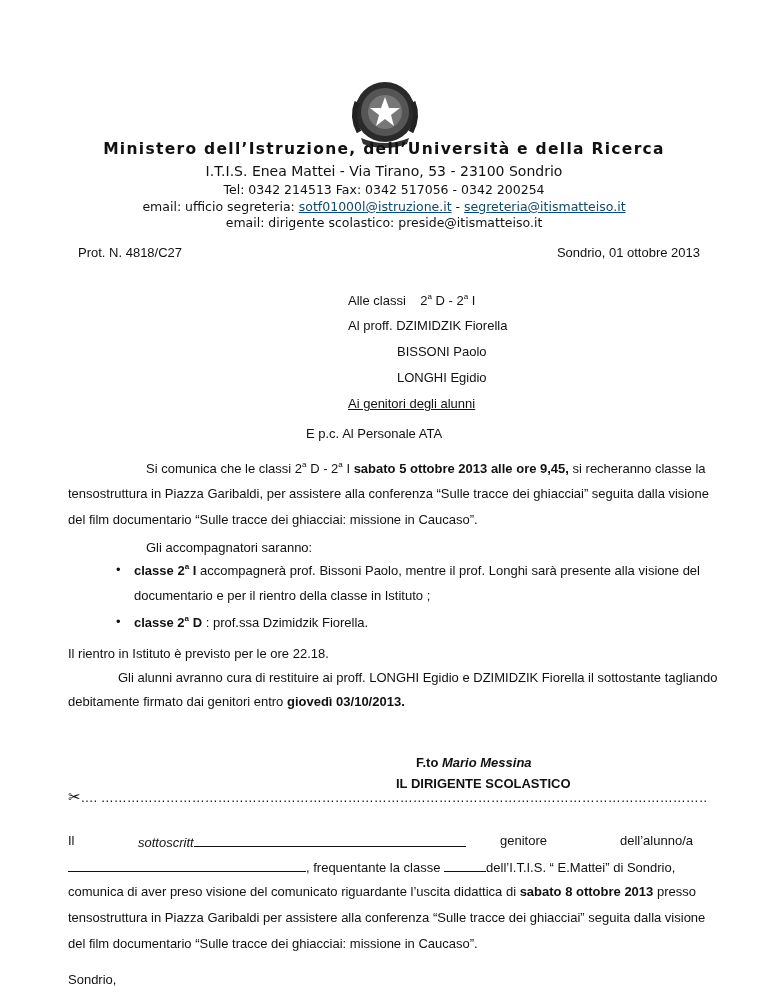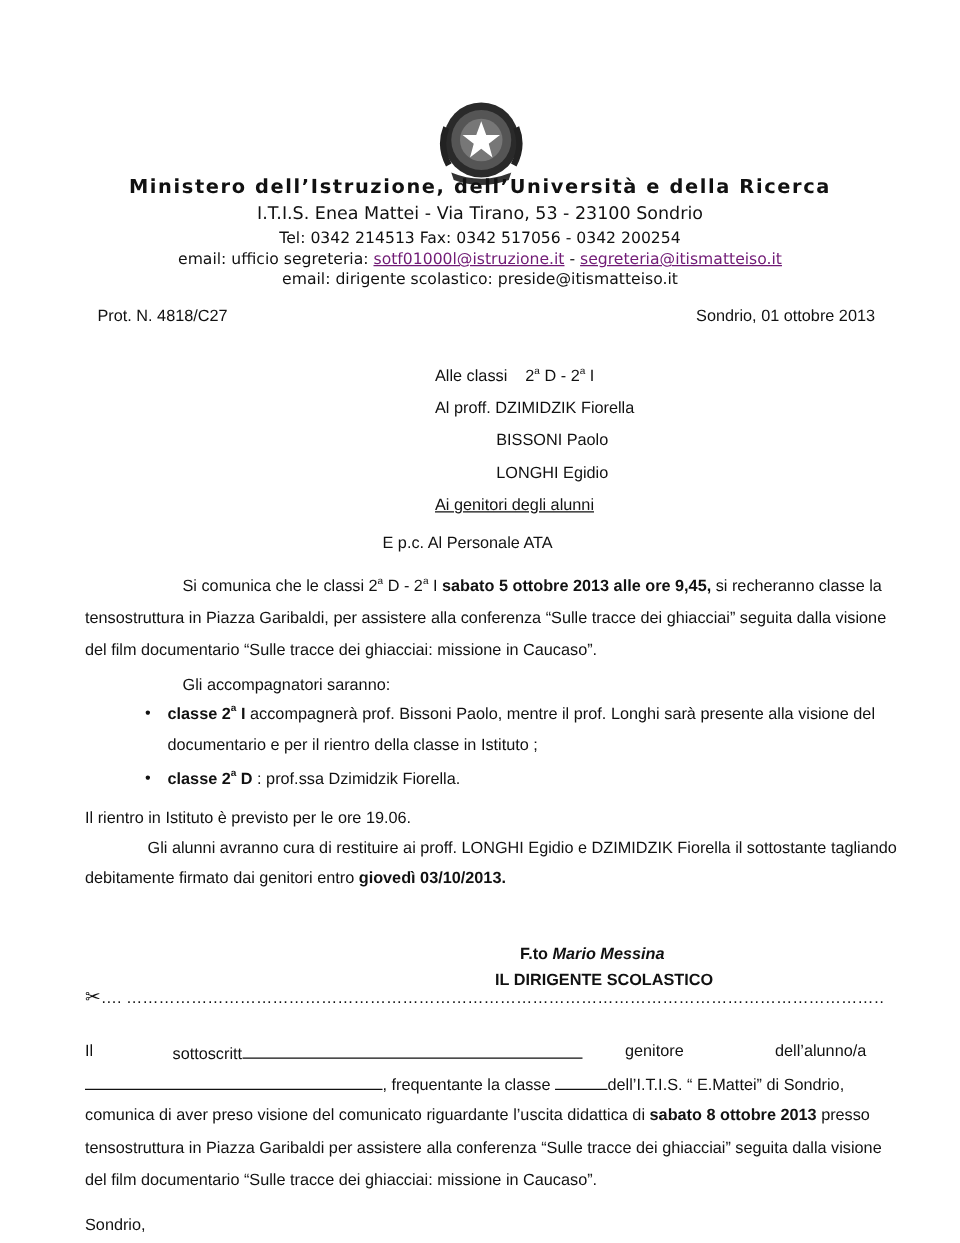--- a/index.html
+++ b/index.html
@@ -6,21 +6,21 @@
   body { width: 768px; height: 994px; position: relative; overflow: hidden; color: #111; font-family: "Liberation Sans", sans-serif; }
   .abs { position: absolute; }
   .emblem { left: 333px; top: 72px; width: 104px; height: 80px; }
   .hdr { left: 0; width: 768px; text-align: center; font-family: "DejaVu Sans", sans-serif; color: #111; white-space: nowrap; }
   .hdr-title { top: 140px; font-size: 15.5px; font-weight: bold; letter-spacing: 1.3px; }
   .hdr-line { font-size: 12.5px; }
   .hdr-school { top: 163px; font-size: 14px; }
   .hdr-tel { top: 182px; }
   .hdr-email1 { top: 199px; }
   .hdr-email2 { top: 215px; }
-  a.lnk { color: #701a75; text-decoration: underline; }
+  a.lnk { color: #0c4a6e; text-decoration: underline; }
   .t { font-size: 13px; white-space: nowrap; }
   sup { font-size: 8px; vertical-align: 6px; }
   .ul { text-decoration: underline; }
   .bold { font-weight: bold; }
   .ital { font-style: italic; }
   .bullet { position: absolute; left: 116px; font-size: 13px; }
   .line { border-bottom: 1px solid #111; display: inline-block; }
 </style>
 </head>
 <body>
@@ -67,37 +67,37 @@
 <div class="bullet" style="top:562px;">•</div>
 <div class="abs t" style="left:134px; top:562px; width:566px; text-align:justify; text-align-last:justify;">
   <span class="bold">classe 2</span><sup class="bold">a</sup><span class="bold"> I</span><span> accompagnerà prof. Bissoni Paolo, mentre il prof. Longhi sarà presente alla visione del</span>
 </div>
 <div class="abs t" style="left:134px; top:588px;">documentario e per il rientro della classe in Istituto ;</div>
 <div class="bullet" style="top:614px;">•</div>
 <div class="abs t" style="left:134px; top:614px;">
   <span class="bold">classe 2</span><sup class="bold">a</sup><span class="bold"> D</span><span> : prof.ssa Dzimidzik Fiorella.</span>
 </div>
 
-<div class="abs t" style="left:68px; top:646px;">Il rientro in Istituto è previsto per le ore 19.06.</div>
+<div class="abs t" style="left:68px; top:646px;">Il rientro in Istituto è previsto per le ore 22.18.</div>
 <div class="abs t" style="left:118px; top:670px;">Gli alunni avranno cura di restituire ai  proff. LONGHI Egidio e DZIMIDZIK Fiorella il sottostante tagliando</div>
 <div class="abs t" style="left:68px; top:694px;">
   <span>debitamente firmato dai genitori entro  </span><span class="bold">giovedì  03/10/2013.</span>
 </div>
 
 <div class="abs t bold" style="left:396px; top:740px;margin-top:36px;">IL DIRIGENTE SCOLASTICO</div>
 <div class="abs t" style="left:416px; top:755px;">
   <span class="bold">F.to  </span><span class="bold ital">Mario Messina</span>
 </div>
 
 <div class="abs t" style="left:68px; top:788px; width:640px; overflow:hidden;">
   <span style="font-size:15px;">✂</span><span>…. ……………………………………………………………………………………………………………………………</span>
 </div>
 
 <div class="abs t" style="left:68px; top:833px;">Il</div>
-<div class="abs t" style="left:138px; top:833px;">
+<div class="abs t" style="left:138px; top:833px;font-style:italic;">
   <span>sottoscritt</span><span class="line" style="width:272px; height:13px;"></span>
 </div>
 <div class="abs t" style="left:500px; top:833px;">genitore</div>
 <div class="abs t" style="left:620px; top:833px;">dell’alunno/a</div>
 
 <div class="abs t" style="left:68px; top:858px;">
   <span class="line" style="width:238px; height:13px;"></span><span>, frequentante   la classe </span><span class="line" style="width:42px; height:13px;"></span><span>dell’I.T.I.S. “ E.Mattei”   di Sondrio,</span>
 </div>
 <div class="abs t" style="left:68px; top:884px;">
   <span>comunica di  aver preso visione  del comunicato riguardante l’uscita didattica di </span><span class="bold">sabato 8 ottobre 2013</span><span> presso</span>

